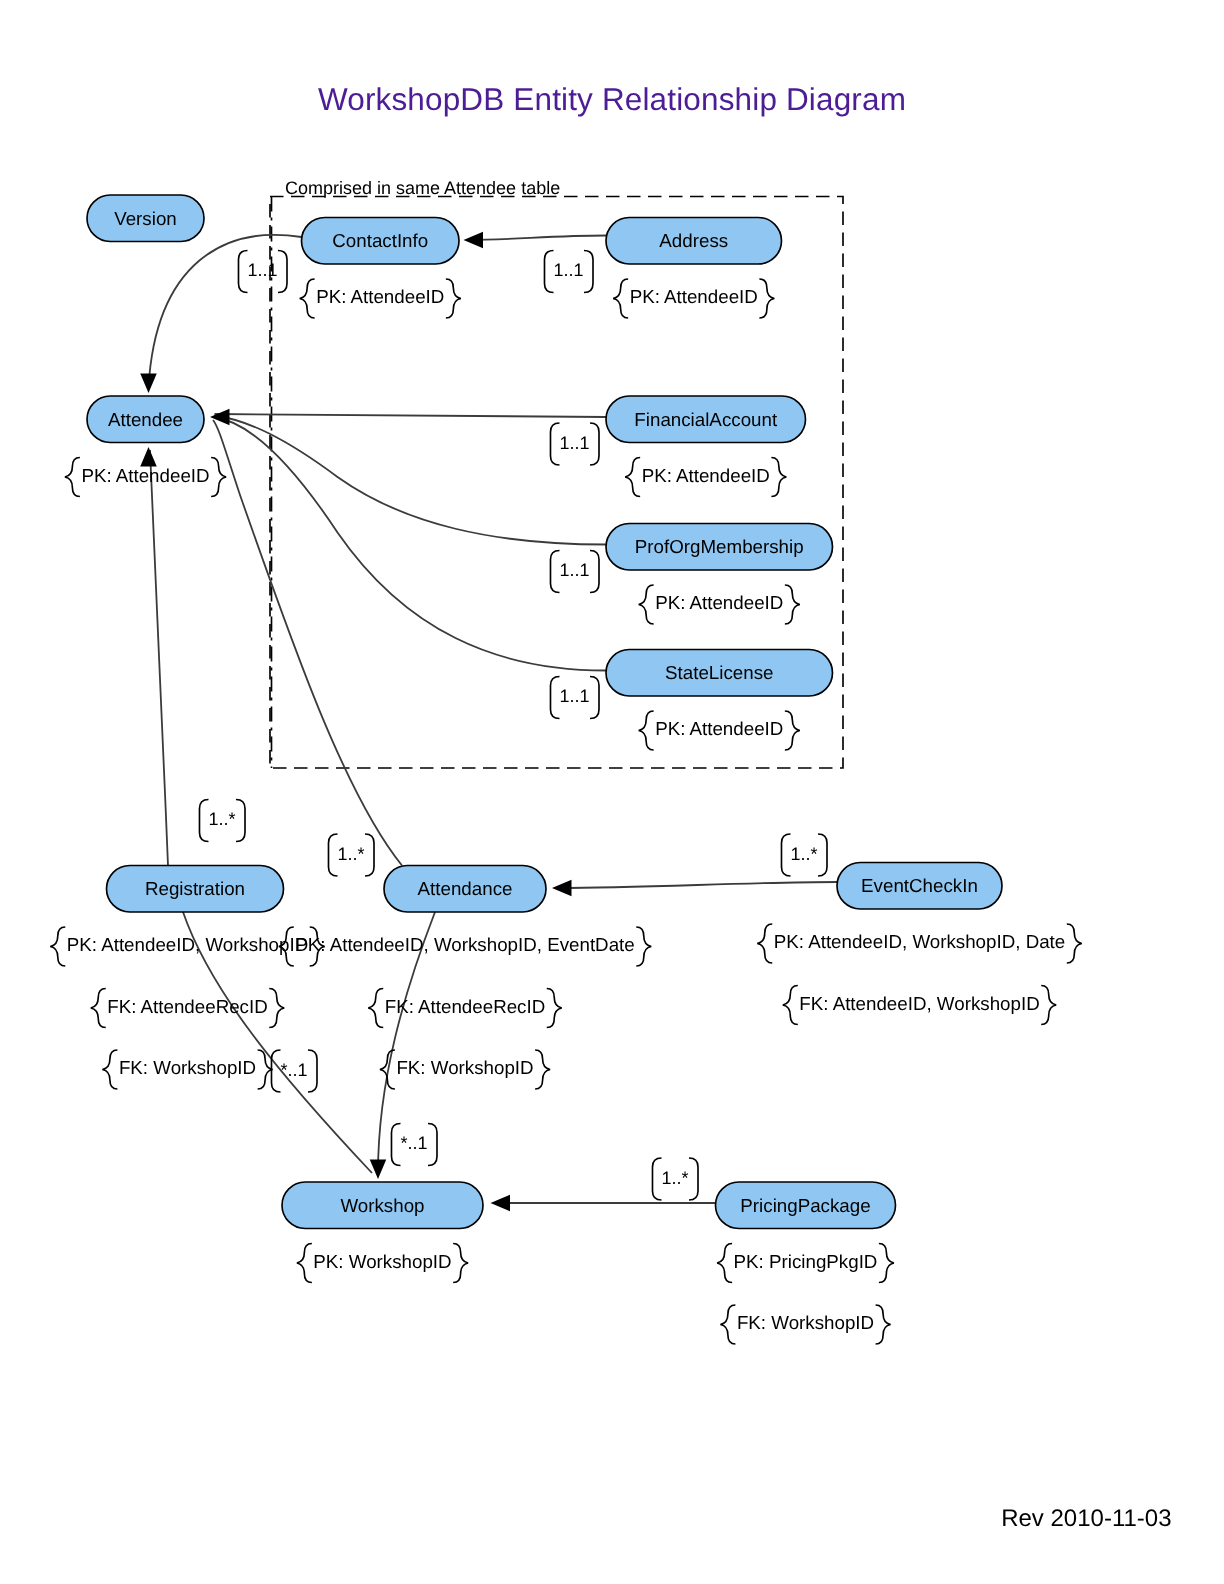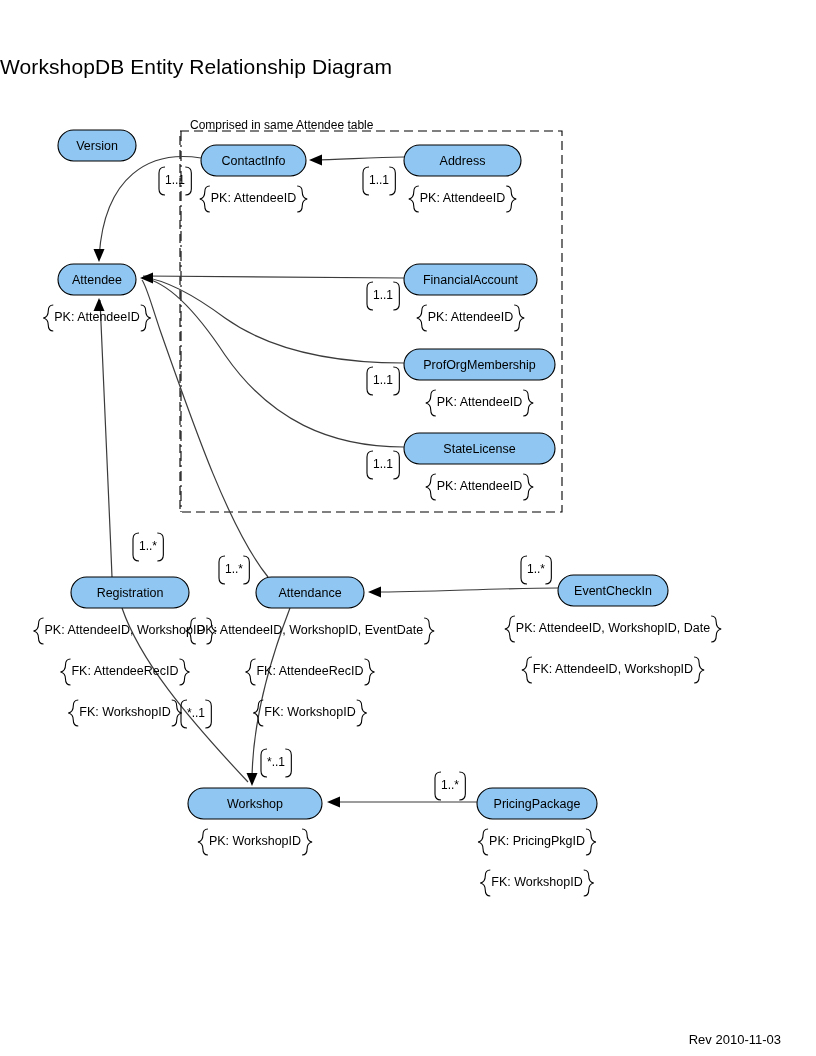--- a/index.html
+++ b/index.html
@@ -19,29 +19,30 @@
     position: absolute;
     left: 0; top: 0;
     width: 816px;
     height: 1056px;
   }
   .page-title {
     position: absolute;
     left: 0;
     top: 55px;
     width: 816px;
+    text-align: center;
     font-size: 21px;
-    color: #000000;
+    color: #4c1d95;
     letter-spacing: 0.1px;
   }
   .footer-rev {
     position: absolute;
     right: 35px;
-    top: 1032px;
-    font-size: 13px;
+    top: 1004px;
+    font-size: 16px;
     color: #000000;
   }
   .group-label {
     position: absolute;
     font-size: 12px;
     color: #000000;
     white-space: nowrap;
   }
   
   svg text {

